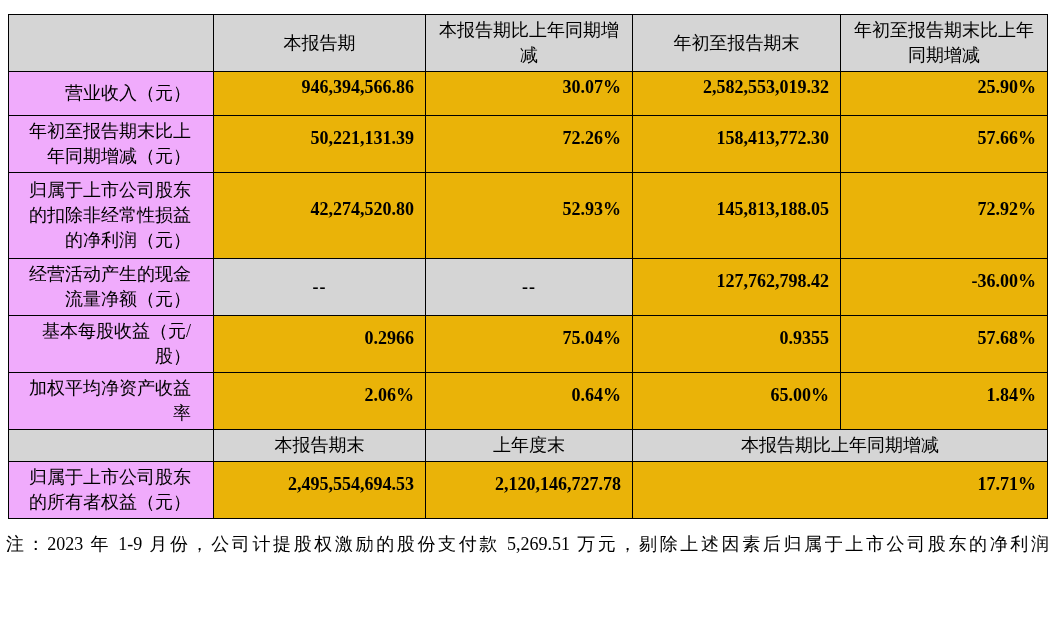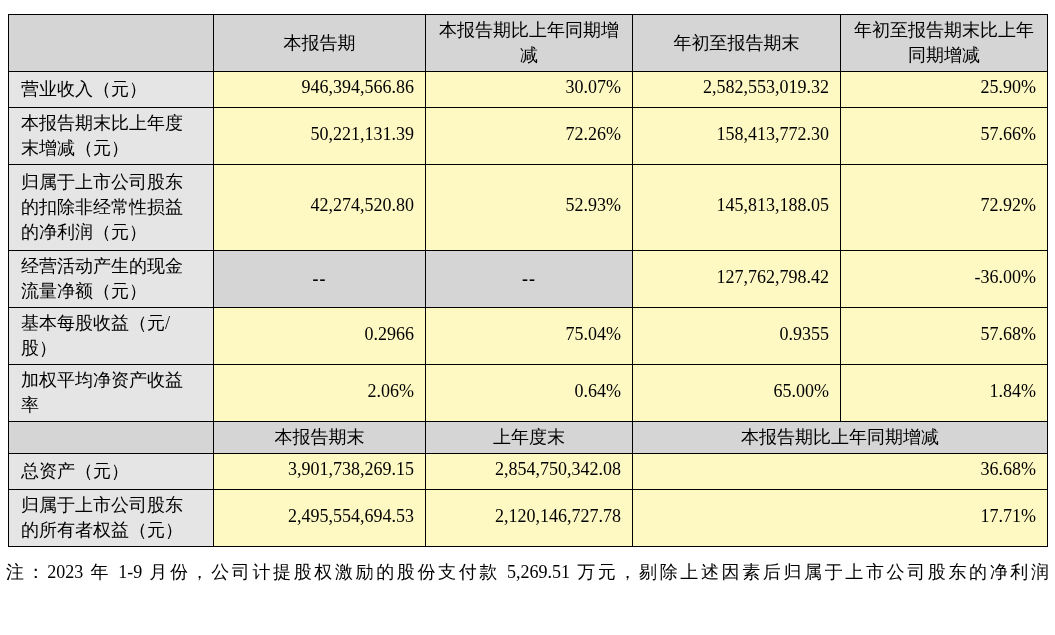--- a/index.html
+++ b/index.html
@@ -23,29 +23,30 @@
     line-height: 25px;
     vertical-align: middle;
     overflow: hidden;
   }
   td.hdr {
     background: #d5d5d5;
     text-align: center;
     padding: 3px 8px;
   }
   td.lbl {
-    background: #e5e5e5;
-    text-align: left;
+    background: #f0abfc;
+    text-align: right;
     padding: 3px 22px 3px 12px;
     word-break: break-all;
   }
   td.num {
-    background: #fef9c3;
+    background: #eab308;
     text-align: right;
-    padding: 3px 11px 7px 4px;
+    padding: 3px 11px 15px 4px;
+    font-weight: bold;
   }
   td.dash {
     background: #d5d5d5;
     text-align: center;
     padding: 3px 8px;
     font-weight: bold;
     letter-spacing: 1px;
   }
   .note {
     margin: 8px 6px 0 6px;
@@ -83,21 +84,21 @@
 
     <tr style="height:31px">
       <td class="lbl">营业收入（元）</td>
       <td class="num">946,394,566.86</td>
       <td class="num">30.07%</td>
       <td class="num">2,582,553,019.32</td>
       <td class="num">25.90%</td>
     </tr>
 
     <tr style="height:49px">
-      <td class="lbl">本报告期末比上年度末增减（元）</td>
+      <td class="lbl">年初至报告期末比上年同期增减（元）</td>
       <td class="num">50,221,131.39</td>
       <td class="num">72.26%</td>
       <td class="num">158,413,772.30</td>
       <td class="num">57.66%</td>
     </tr>
 
     <tr style="height:86px">
       <td class="lbl">归属于上市公司股东的扣除非经常性损益的净利润（元）</td>
       <td class="num">42,274,520.80</td>
       <td class="num">52.93%</td>
@@ -130,26 +131,20 @@
       <td class="num">1.84%</td>
     </tr>
 
     <tr style="height:28px">
       <td class="hdr"></td>
       <td class="hdr">本报告期末</td>
       <td class="hdr">上年度末</td>
       <td class="hdr" colspan="2">本报告期比上年同期增减</td>
     </tr>
 
-    <tr style="height:30px">
-      <td class="lbl">总资产（元）</td>
-      <td class="num">3,901,738,269.15</td>
-      <td class="num">2,854,750,342.08</td>
-      <td class="num" colspan="2">36.68%</td>
-    </tr>
 
     <tr style="height:49px">
       <td class="lbl">归属于上市公司股东的所有者权益（元）</td>
       <td class="num">2,495,554,694.53</td>
       <td class="num">2,120,146,727.78</td>
       <td class="num" colspan="2">17.71%</td>
     </tr>
   </tbody>
     </table>
 

